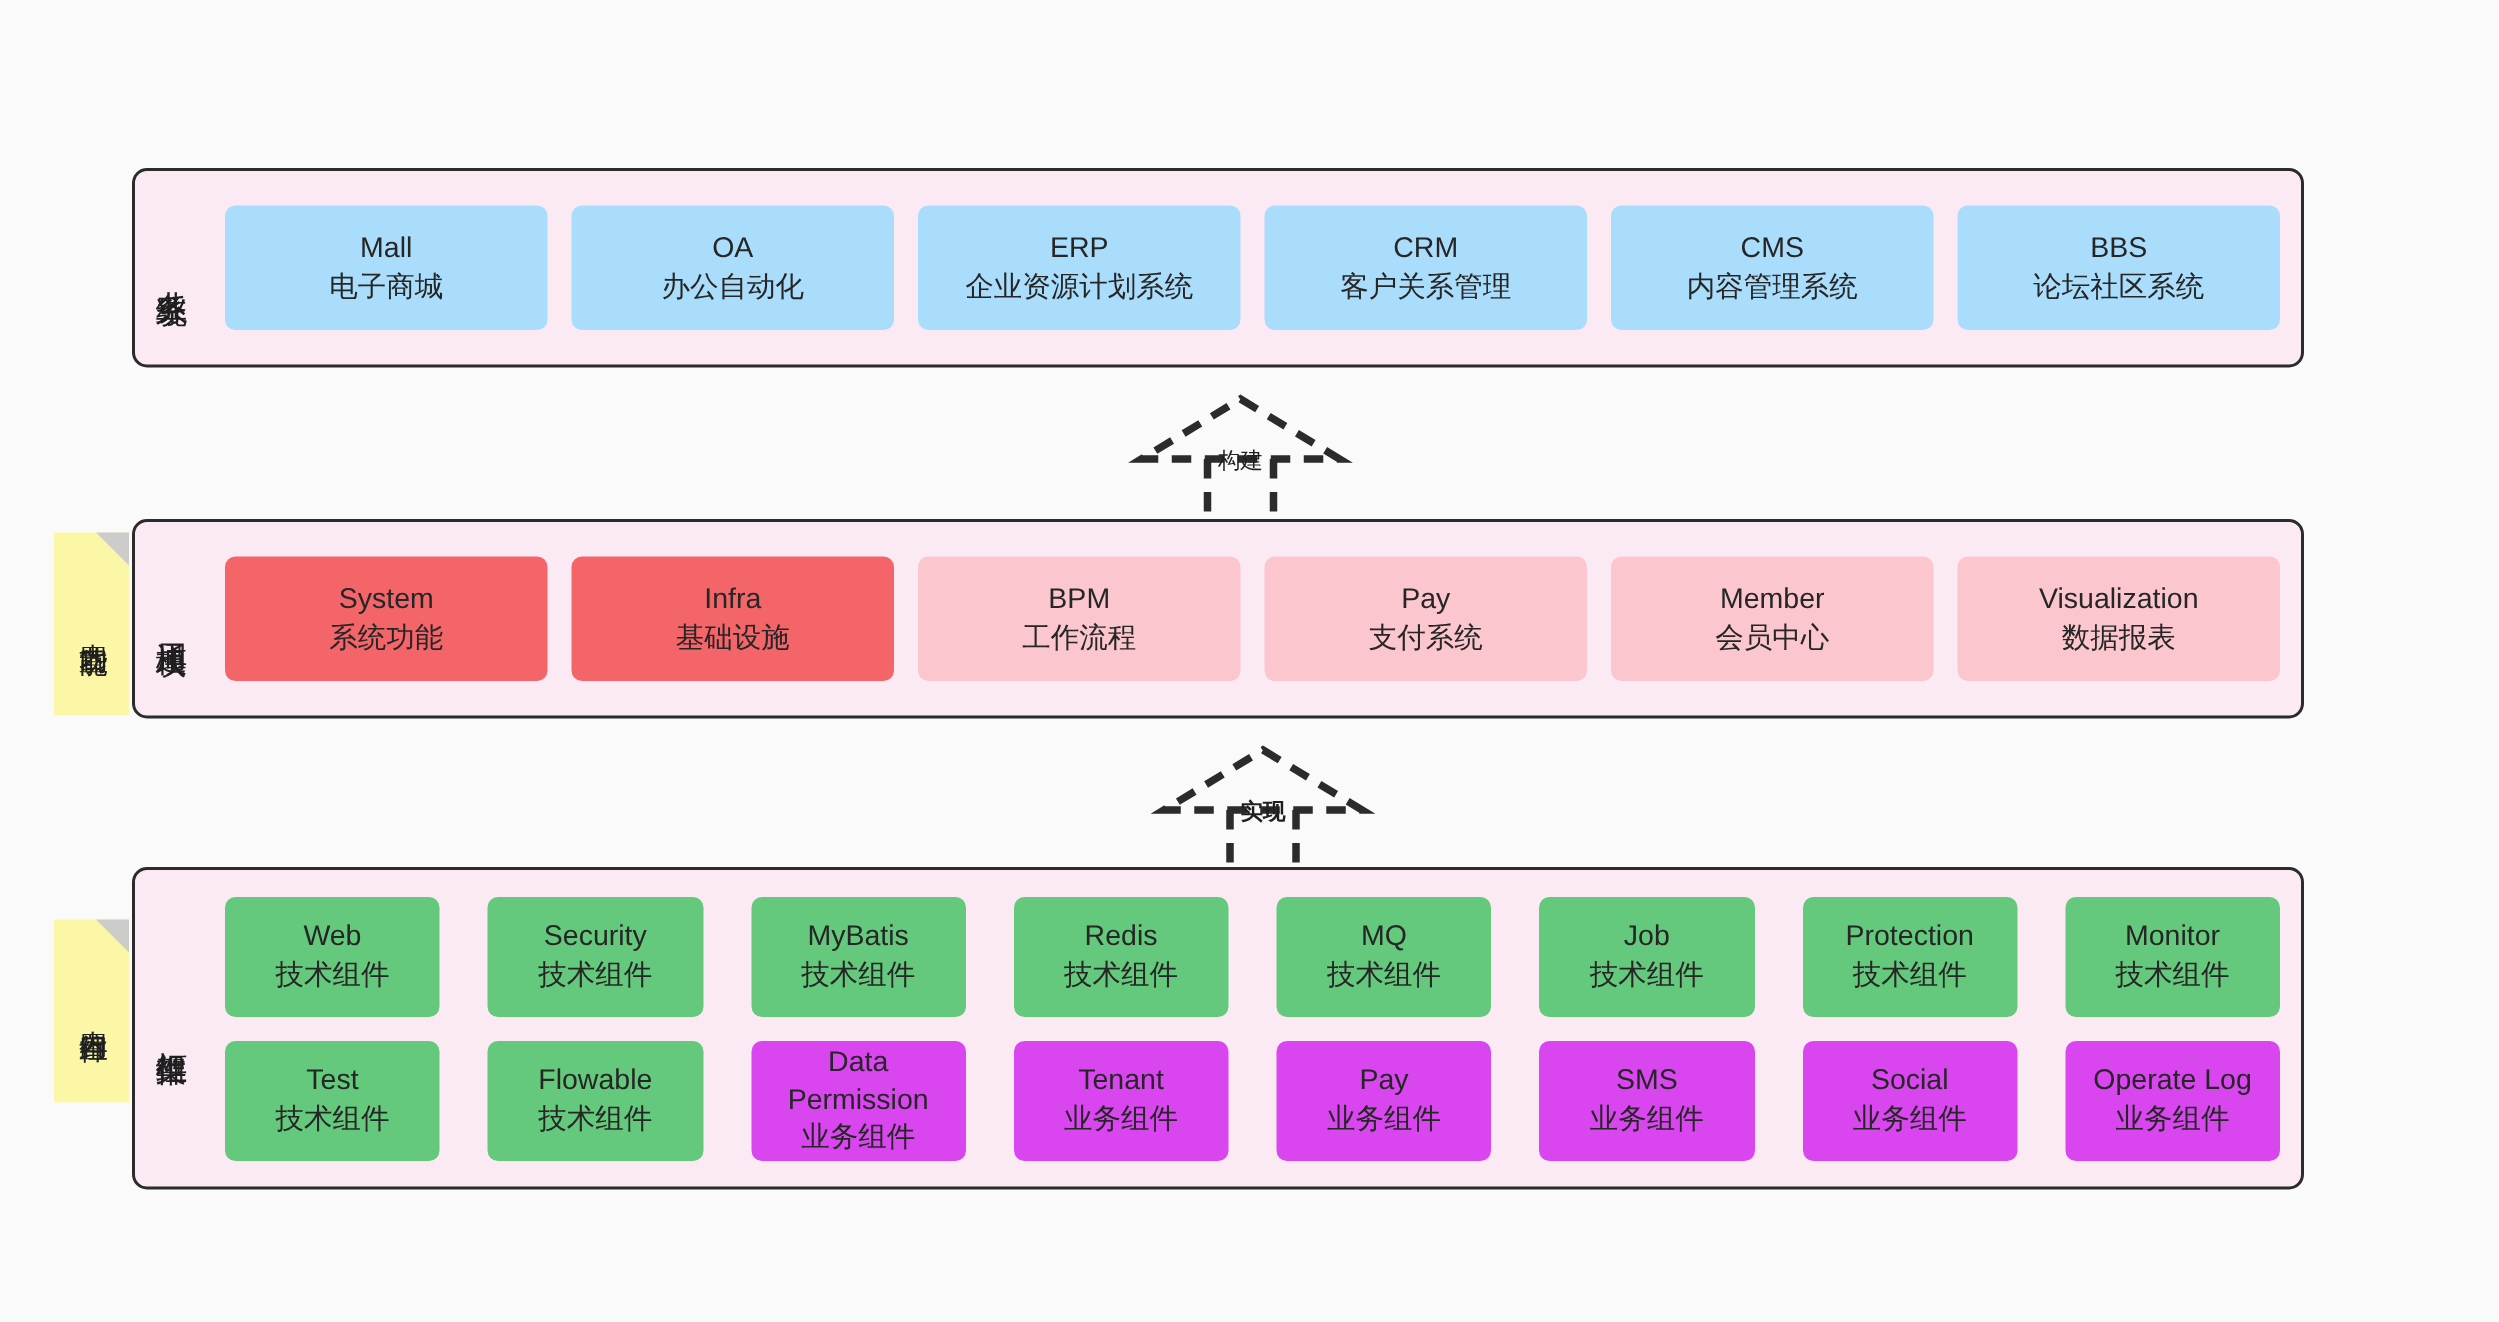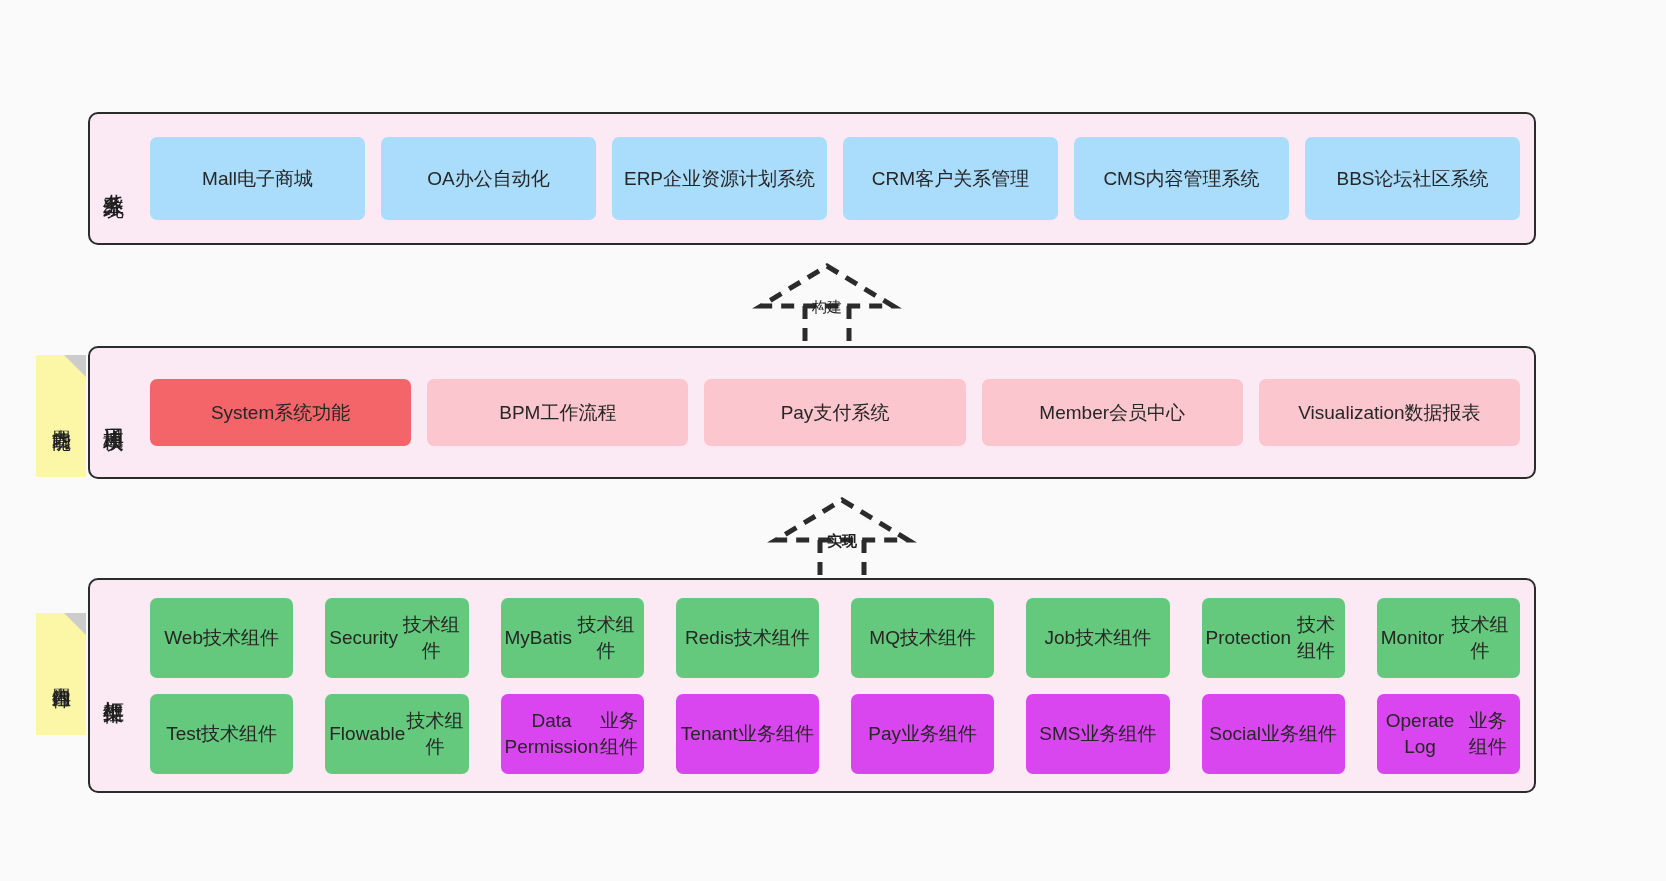--- a/index.html
+++ b/index.html
@@ -47,41 +47,41 @@
     justify-content: center;
     gap: 16px;
     padding: 14px;
   }
   .row { display: flex; width: 100%; gap: 32px; }
 
   .node {
     flex: 1 1 0;
     border-radius: 7px;
     display: flex;
-    flex-direction: row;
+    flex-direction: column;
     align-items: center;
     justify-content: center;
     text-align: center;
     color: #262626;
     font-size: 19px;
     line-height: 1.32;
     padding: 19px 4px;
   }
   .node .t2 { font-size: 19px; }
 
   
   .blue      { background: #aadcfb; }
   .red       { background: #f4656a; }
   .pink      { background: #fbc6cd; }
   .green     { background: #64c97c; }
   .lightgreen{ background: #d946ef; }
 
   
   .h-biz   { height: 83px; }
-  .h-mod   { height: 67px; }
+  .h-mod   { height: 83px; }
   .h-frame { height: 80px; }
 
   
   .note {
     position: absolute;
     background: #fbf7a6;
     width: 50px;
     display: flex;
     align-items: center;
     justify-content: center;
@@ -163,20 +163,24 @@
     <span>内置功能</span>
   </div>
 
   <div class="band" style="left:88px; top:346px; width:1448px; height:133px;">
     <div class="band-title">通用模块</div>
     <div class="band-items">
       <div class="node red h-mod">
         <span>System</span>
         <span class="t2">系统功能</span>
       </div>
+      <div class="node red h-mod">
+        <span>Infra</span>
+        <span class="t2">基础设施</span>
+      </div>
       <div class="node pink h-mod">
         <span>BPM</span>
         <span class="t2">工作流程</span>
       </div>
       <div class="node pink h-mod">
         <span>Pay</span>
         <span class="t2">支付系统</span>
       </div>
       <div class="node pink h-mod">
         <span>Member</span>

